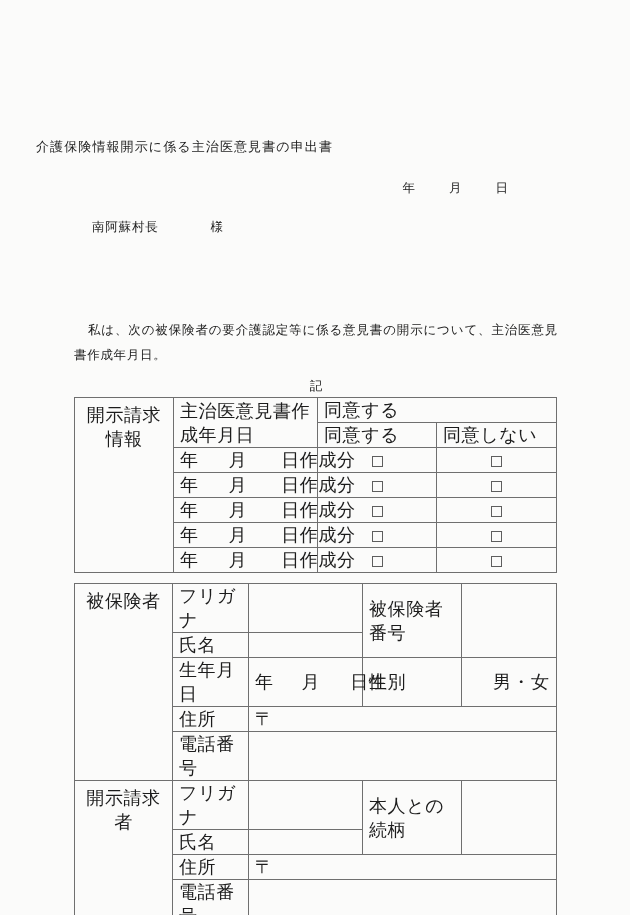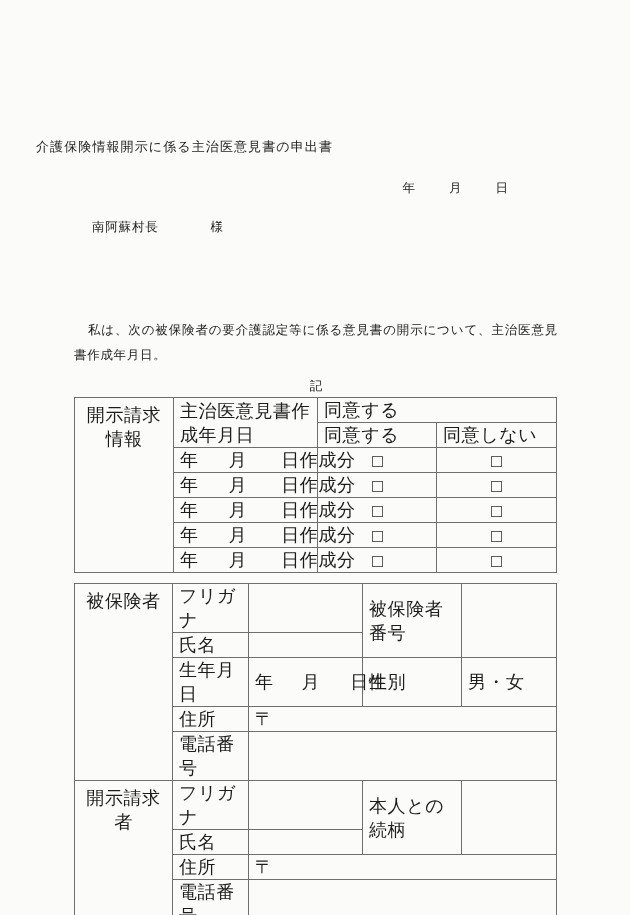--- a/index.html
+++ b/index.html
@@ -166,21 +166,21 @@
 
   .checkbox {
     display: inline-block;
     width: 9px;
     height: 9px;
     border: 1px solid #5e5e5e;
     background: transparent;
     vertical-align: middle;
   }
   .sex-cell {
-    text-align: left;
+    text-align: right;
     white-space: nowrap;
     letter-spacing: 1px;
   }
   .postal {
     letter-spacing: 0.5px;
   }
 </style>
 </head>
 <body>
 

